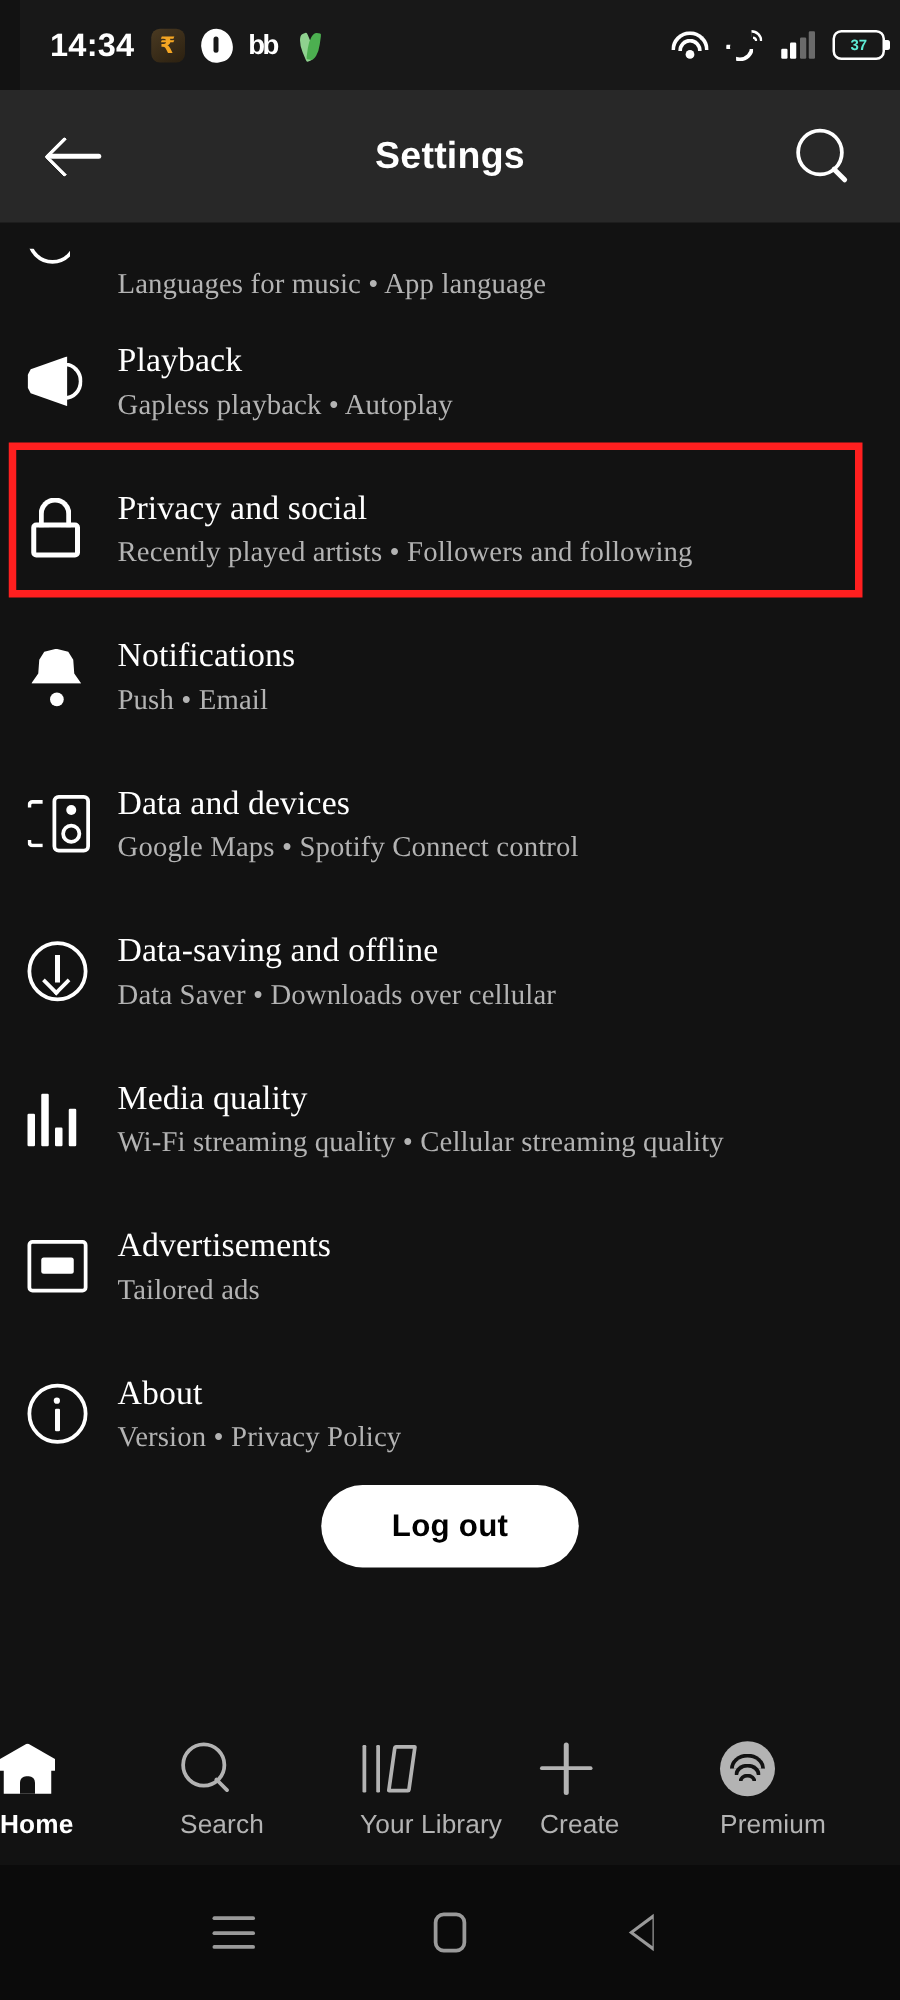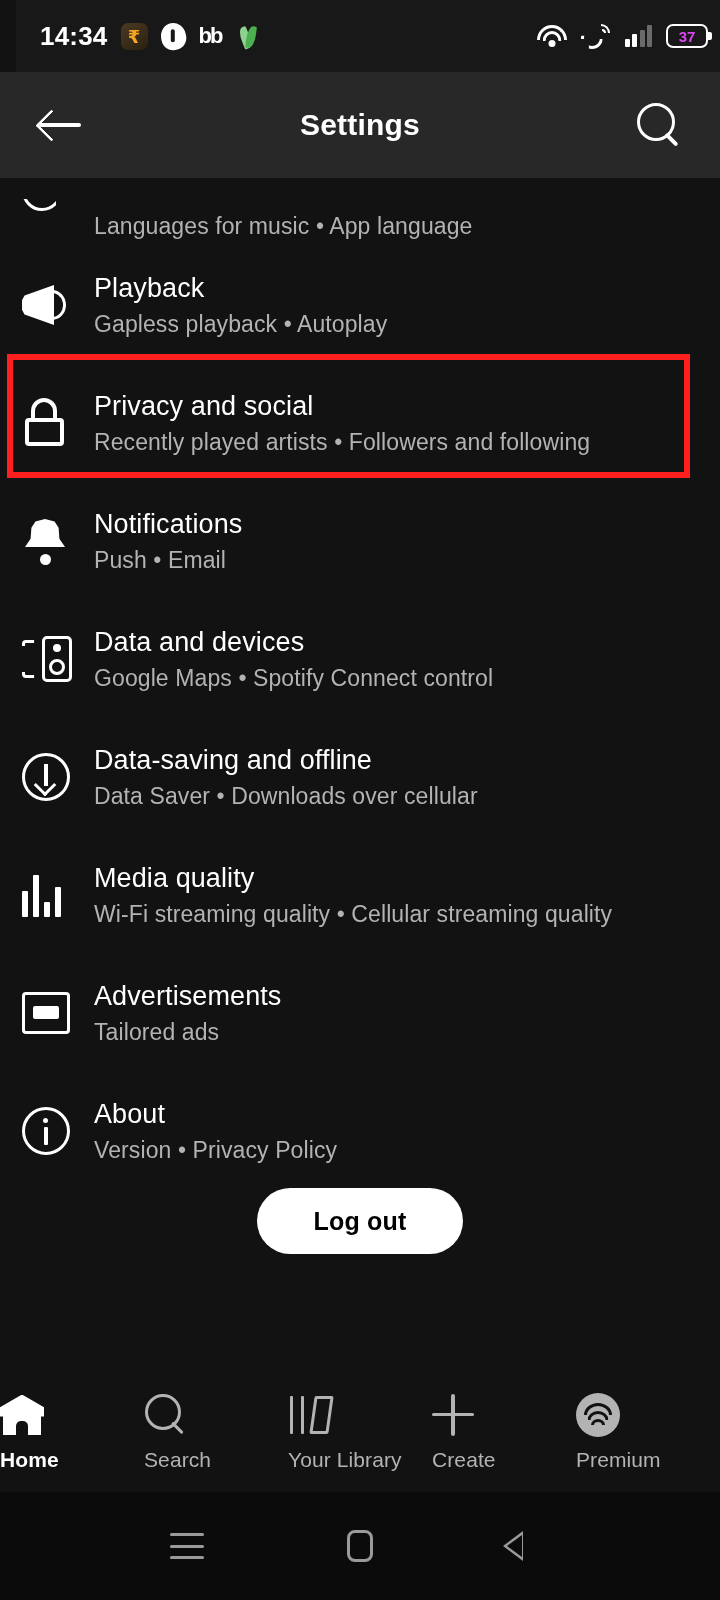--- a/index.html
+++ b/index.html
@@ -90,21 +90,21 @@
   .ic-signal b:nth-child(1){ height:8px;  background:#fff; }
   .ic-signal b:nth-child(2){ height:13px; background:#fff; }
   .ic-signal b:nth-child(3){ height:17px; background:#6a6a6a; }
   .ic-signal b:nth-child(4){ height:22px; background:#6a6a6a; }
 
   .ic-battery { position:relative; width:46px; height:24px; }
   .ic-battery .shell {
     width:42px; height:24px; border:2.5px solid #fff; border-radius:7px;
     display:flex; align-items:center; justify-content:center;
   }
-  .ic-battery .lvl { color:#d946ef; font-size:15px; font-weight:700; line-height:1; }
+  .ic-battery .lvl { color:#5eead4; font-size:12px; font-weight:700; line-height:1; }
   .ic-battery .nub {
     position:absolute; right:0; top:8px; width:4px; height:8px;
     background:#fff; border-radius:0 2px 2px 0;
   }
 
   
   #header {
     position:absolute; top:72px; left:0; width:720px; height:106px;
     background:#282828;
     display:flex; align-items:center;
@@ -144,21 +144,21 @@
   }
   .row {
     position:relative; height:118px;
     display:flex; align-items:center;
     padding-left:22px;
   }
   .row .ic-wrap {
     width:72px; min-width:72px; height:62px;
     display:flex; align-items:center; justify-content:flex-start;
   }
-  .row .texts { display:flex; flex-direction:column; justify-content:center; gap:7px; }
+  .row .texts { display:flex; flex-direction:column; justify-content:center; gap:7px;font-family:Liberation Serif, serif; }
   .row .t-title { color:#fff; font-size:27px; font-weight:400; letter-spacing:.1px; white-space:nowrap; }
   .row .t-sub   { color:#b3b3b3; font-size:23px; font-weight:400; letter-spacing:.1px; white-space:nowrap; }
 
   
   #row-languages {
     height:68px; align-items:flex-end; padding-bottom:6px;
     overflow:hidden;
   }
   .ic-globe-part {
     width:34px; height:14px; position:relative; overflow:hidden; margin-top:-6px;

